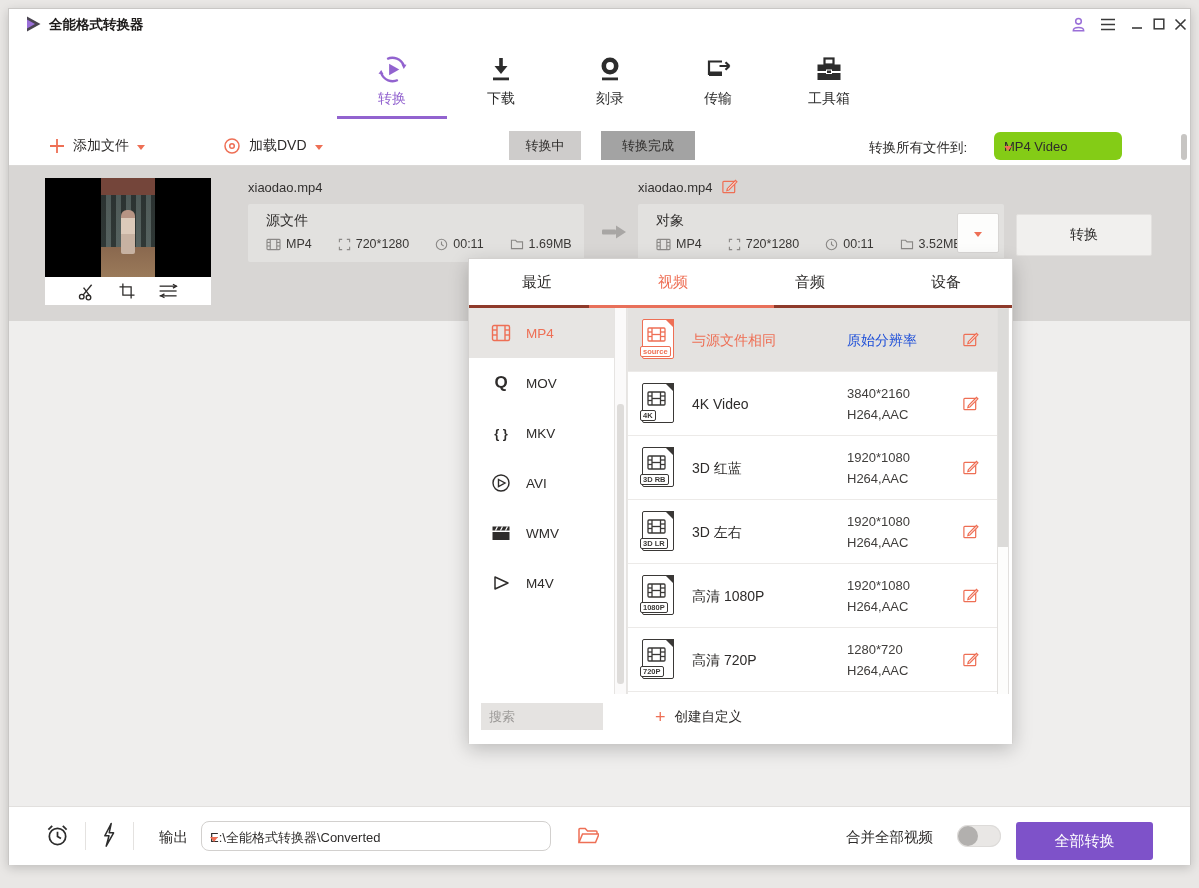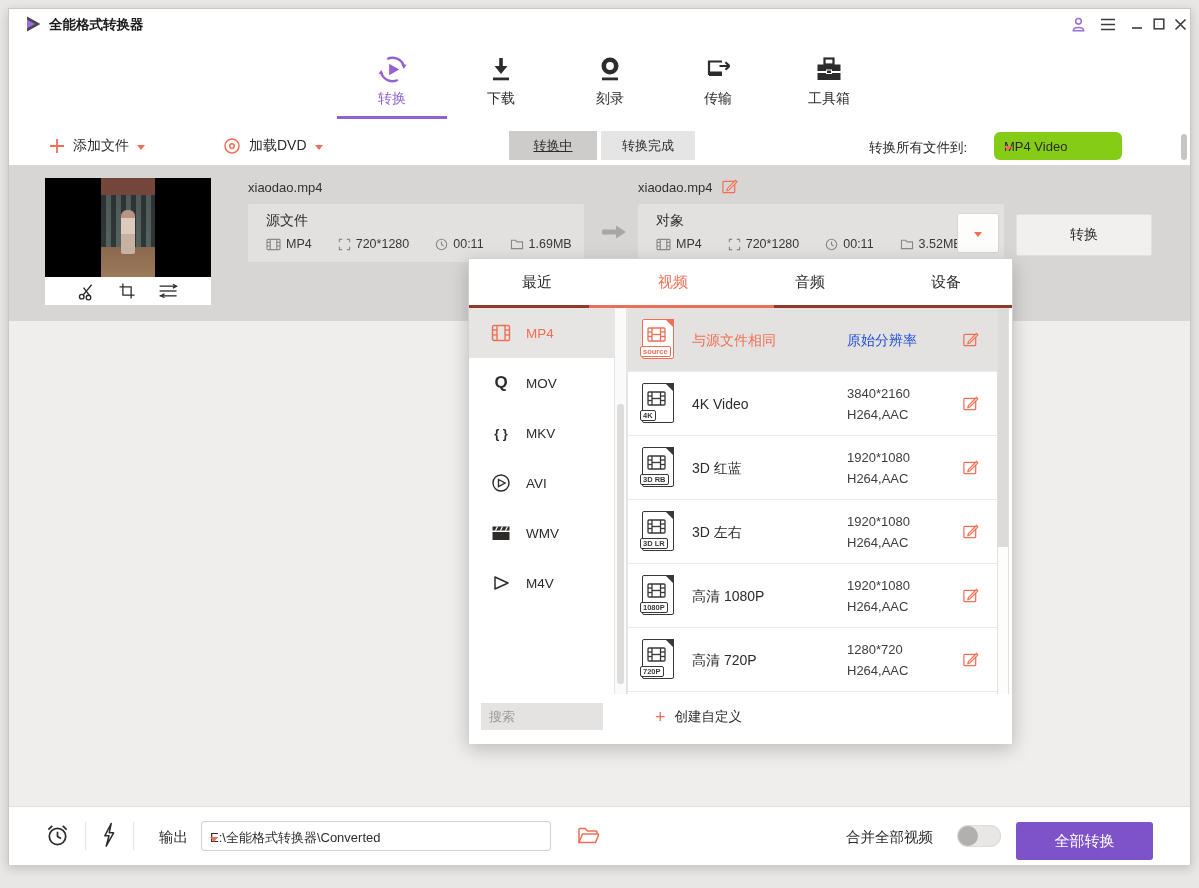--- a/index.html
+++ b/index.html
@@ -17,21 +17,21 @@
   .nav-ic{height:36px;display:flex;align-items:center;justify-content:center;}
   .nav-label{display:block;font-size:14px;color:#2c2c2c;margin-top:3px;}
   .nav-item.active .nav-label{color:#9263cf;}
   .nav-underline{position:absolute;left:328px;top:107px;width:110px;height:3px;background:#9263cf;}
   
   .toolbar{position:absolute;left:0;top:116px;width:100%;height:41px;background:#fff;border-bottom:1px solid #dbd9d7;box-sizing:border-box;}
   .tbtn{position:absolute;top:12px;display:flex;align-items:center;gap:8px;font-size:14px;color:#2e2c2b;cursor:pointer;}
   .caret{width:0;height:0;border-left:4.5px solid transparent;border-right:4.5px solid transparent;border-top:5.5px solid #ee6f55;margin-top:2px;}
   .seg{position:absolute;top:6px;height:29px;line-height:29px;text-align:center;font-size:13px;color:#2e2c2b;cursor:pointer;}
   .seg.active{background:#cecccb;}
-  .seg.idle{background:#e5e5e5;}
+  .seg.idle{background:#a3a3a3;}
   .cvt-label{position:absolute;left:860px;top:14px;font-size:13.5px;}
   .cvt-dd{position:absolute;left:985px;top:7px;width:128px;height:28px;background:#84cc16;border-radius:6px;cursor:pointer;}
   .cvt-dd span{position:absolute;left:10px;top:7px;font-size:13px;}
   .cvt-dd .caret{position:absolute;right:10px;top:12px;}
   .mini-thumb{position:absolute;left:1172px;top:9px;width:6px;height:26px;border-radius:3px;background:#c7c5c3;}
   
   .strip{position:absolute;left:0;top:157px;width:100%;height:155px;background:#d8d6d4;}
   .thumb-card{position:absolute;left:36px;top:12px;width:166px;height:127px;background:#fff;}
   .thumb-video{position:absolute;left:0;top:0;width:166px;height:99px;background:#000;overflow:hidden;}
   .thumb-img{position:absolute;left:56px;top:0;width:54px;height:99px;
@@ -91,21 +91,21 @@
   .pfooter{position:absolute;left:0;top:435px;width:543px;height:50px;background:#fff;}
   .search{position:absolute;left:12px;top:9px;width:122px;height:27px;background:#e5e3e1;border:none;outline:none;
     padding:0 8px;font-size:13px;color:#3a3836;box-sizing:border-box;font-family:"Liberation Sans",sans-serif;}
   .search::placeholder{color:#9b9997;}
   .custom{position:absolute;left:186px;top:14px;display:flex;align-items:center;gap:9px;font-size:13.5px;color:#2e2c2b;cursor:pointer;}
   .plus{color:#ee6f55;font-size:18px;line-height:18px;font-weight:400;}
   
   .bbar{position:absolute;left:0;top:797px;width:100%;height:59px;background:#fff;border-top:1px solid #e2e0de;box-sizing:border-box;}
   .bdiv{position:absolute;top:15px;width:1px;height:28px;background:#e4e2e0;}
   .out-label{position:absolute;left:150px;top:21px;font-size:14.5px;}
-  .out-select{position:absolute;left:192px;top:14px;width:350px;height:30px;border:1px solid #d2d0ce;border-radius:3px;
+  .out-select{position:absolute;left:192px;top:14px;width:350px;height:30px;border:1px solid #d2d0ce;border-radius:8px;
     background:#fff;box-sizing:border-box;cursor:pointer;}
   .out-select span{position:absolute;left:8px;top:7px;font-size:13px;color:#2e2c2b;}
   .out-select .caret{position:absolute;right:10px;top:13px;}
   .merge-label{position:absolute;left:837px;top:21px;font-size:14.5px;}
   .toggle{position:absolute;left:948px;top:18px;width:44px;height:22px;border-radius:11px;background:#e9e7e5;
     box-shadow:inset 0 0 0 1px #dddbd9;cursor:pointer;}
   .knob{position:absolute;left:1px;top:1px;width:20px;height:20px;border-radius:50%;background:#b2b0ae;}
   .convert-all{position:absolute;left:1007px;top:15px;width:137px;height:38px;background:#7e52c9;border-radius:3px;
     color:#fff;font-size:15px;display:flex;align-items:center;justify-content:center;cursor:pointer;}
   .ic{display:inline-flex;align-items:center;justify-content:center;}
@@ -220,21 +220,21 @@
     <div class="tbtn" style="left:214px;">
       <span class="ic">
         <svg width="18" height="18" viewBox="0 0 18 18" fill="none" stroke="#ee6f55" stroke-width="1.5">
               <circle cx="9" cy="9" r="7"></circle>
               <circle cx="9" cy="9" r="2.3"></circle>
             </svg>
       </span>
       <span>加载DVD</span>
       <span class="caret"></span>
     </div>
-    <div class="seg active" style="left:500px;width:88px;text-decoration:underline;">转换中</div>
+    <div class="seg active" style="left:500px;width:72px;">转换中</div>
     <div class="seg idle" style="left:592px;width:94px;">转换完成</div>
     <div class="cvt-label">转换所有文件到:</div>
     <div class="cvt-dd">
       <span>MP4 Video</span>
       <span class="caret"></span>
     </div>
     <div class="mini-thumb"></div>
   </div>
 
   <div class="strip">

